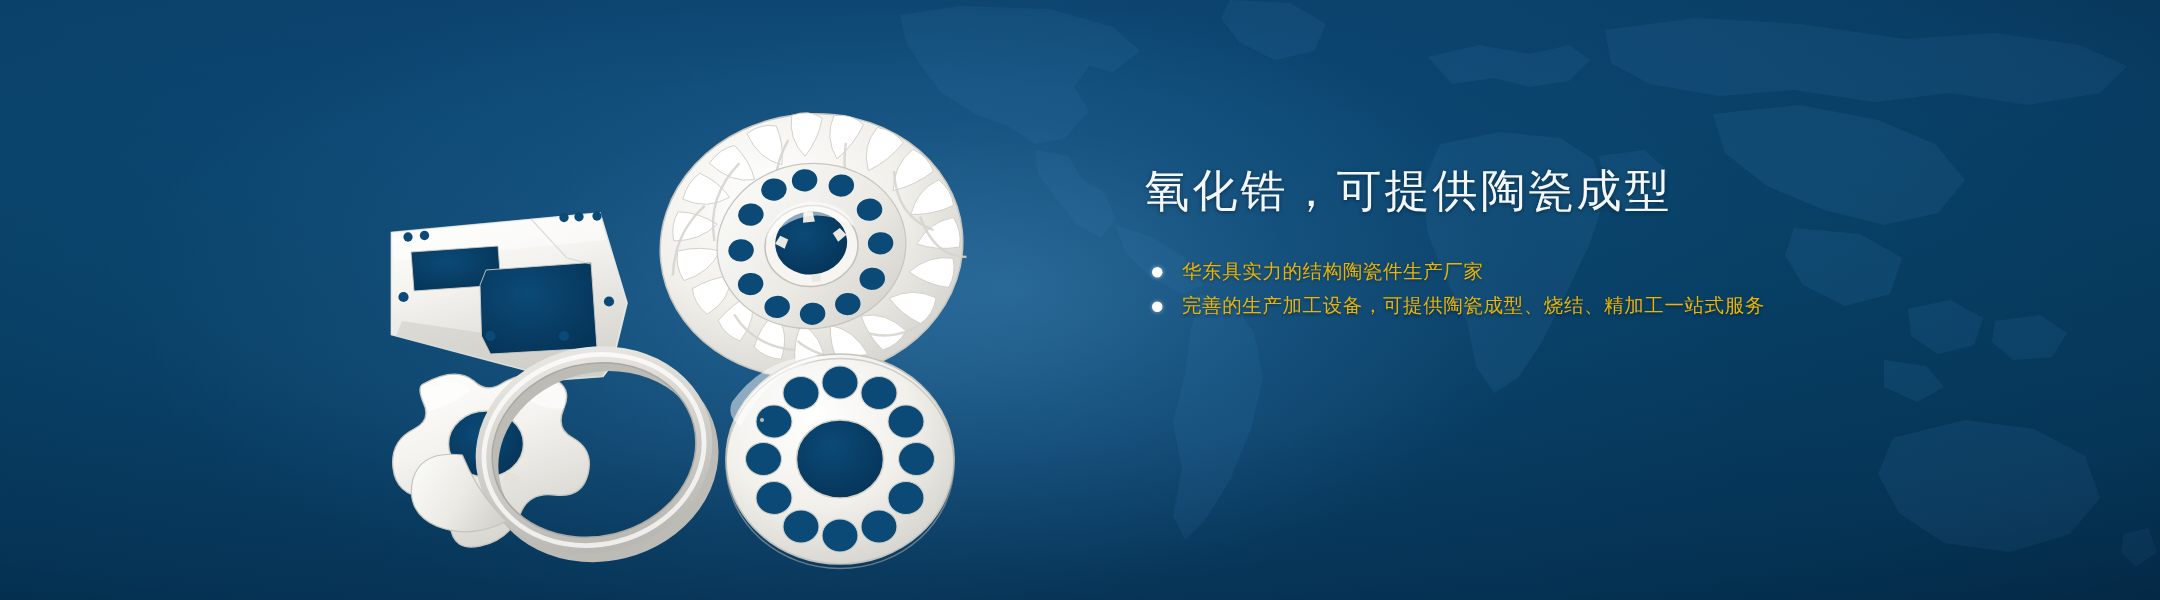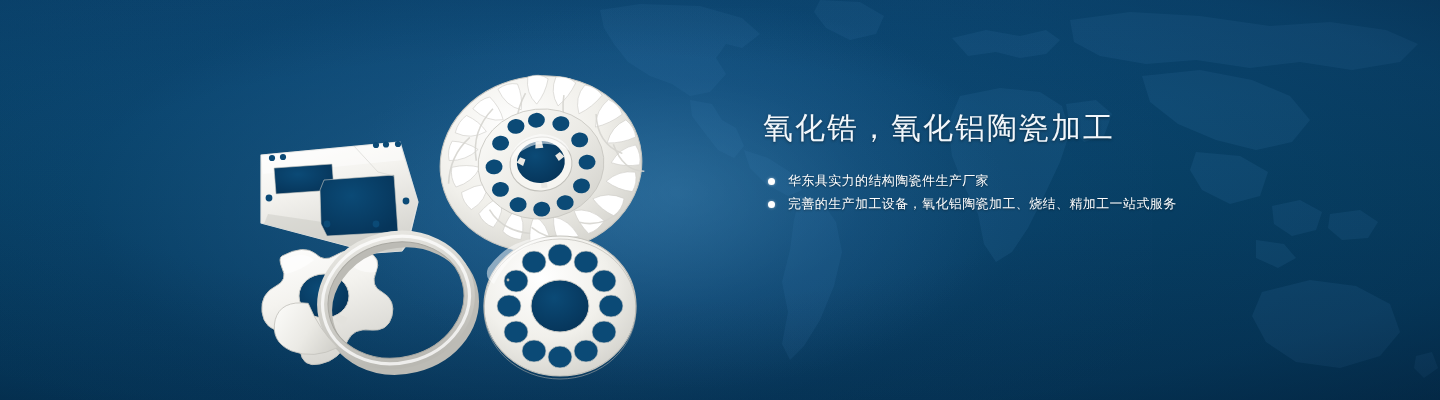--- a/index.html
+++ b/index.html
@@ -95,21 +95,21 @@
   }
   .dot{
     flex:0 0 auto;
     width:7px;height:7px;
     border-radius:50%;
     background:#ffffff;
     margin:0 13px 0 5px;
     box-shadow:0 0 3px rgba(255,255,255,.5);
   }
   .btext{
-    color:#ffffff;
+    color:#eab308;
     font-size:13px;
     line-height:14px;
     letter-spacing:.4px;
     text-shadow:0 1px 2px rgba(0,0,0,.4);
     white-space:nowrap;
   }
 </style>
 </head>
 <body>
 
@@ -323,26 +323,26 @@
           <ellipse cx="-26" cy="-44" rx="12" ry="11"></ellipse>
         </g>
 
         <path d="M-66,-22 q22,-44 66,-46 q-46,-6 -72,30 q-4,10 6,16 Z" fill="#ffffff" opacity=".5"></path>
         <circle cx="-52" cy="-26" r="1.4" fill="#b9b8b2"></circle>
       </g>
     </svg>
   </div>
 
   <div class="copy">
-    <h1 class="headline">氧化锆，氧化铝陶瓷加工</h1>
+    <h1 class="headline">氧化锆，可提供陶瓷成型</h1>
     <ul class="bullets">
       <li class="bullet">
         <span class="dot"></span>
         <span class="btext">华东具实力的结构陶瓷件生产厂家</span>
       </li>
       <li class="bullet">
         <span class="dot"></span>
-        <span class="btext">完善的生产加工设备，氧化铝陶瓷加工、烧结、精加工一站式服务</span>
+        <span class="btext">完善的生产加工设备，可提供陶瓷成型、烧结、精加工一站式服务</span>
       </li>
     </ul>
   </div>
 
 </div>
 
 </body></html>

